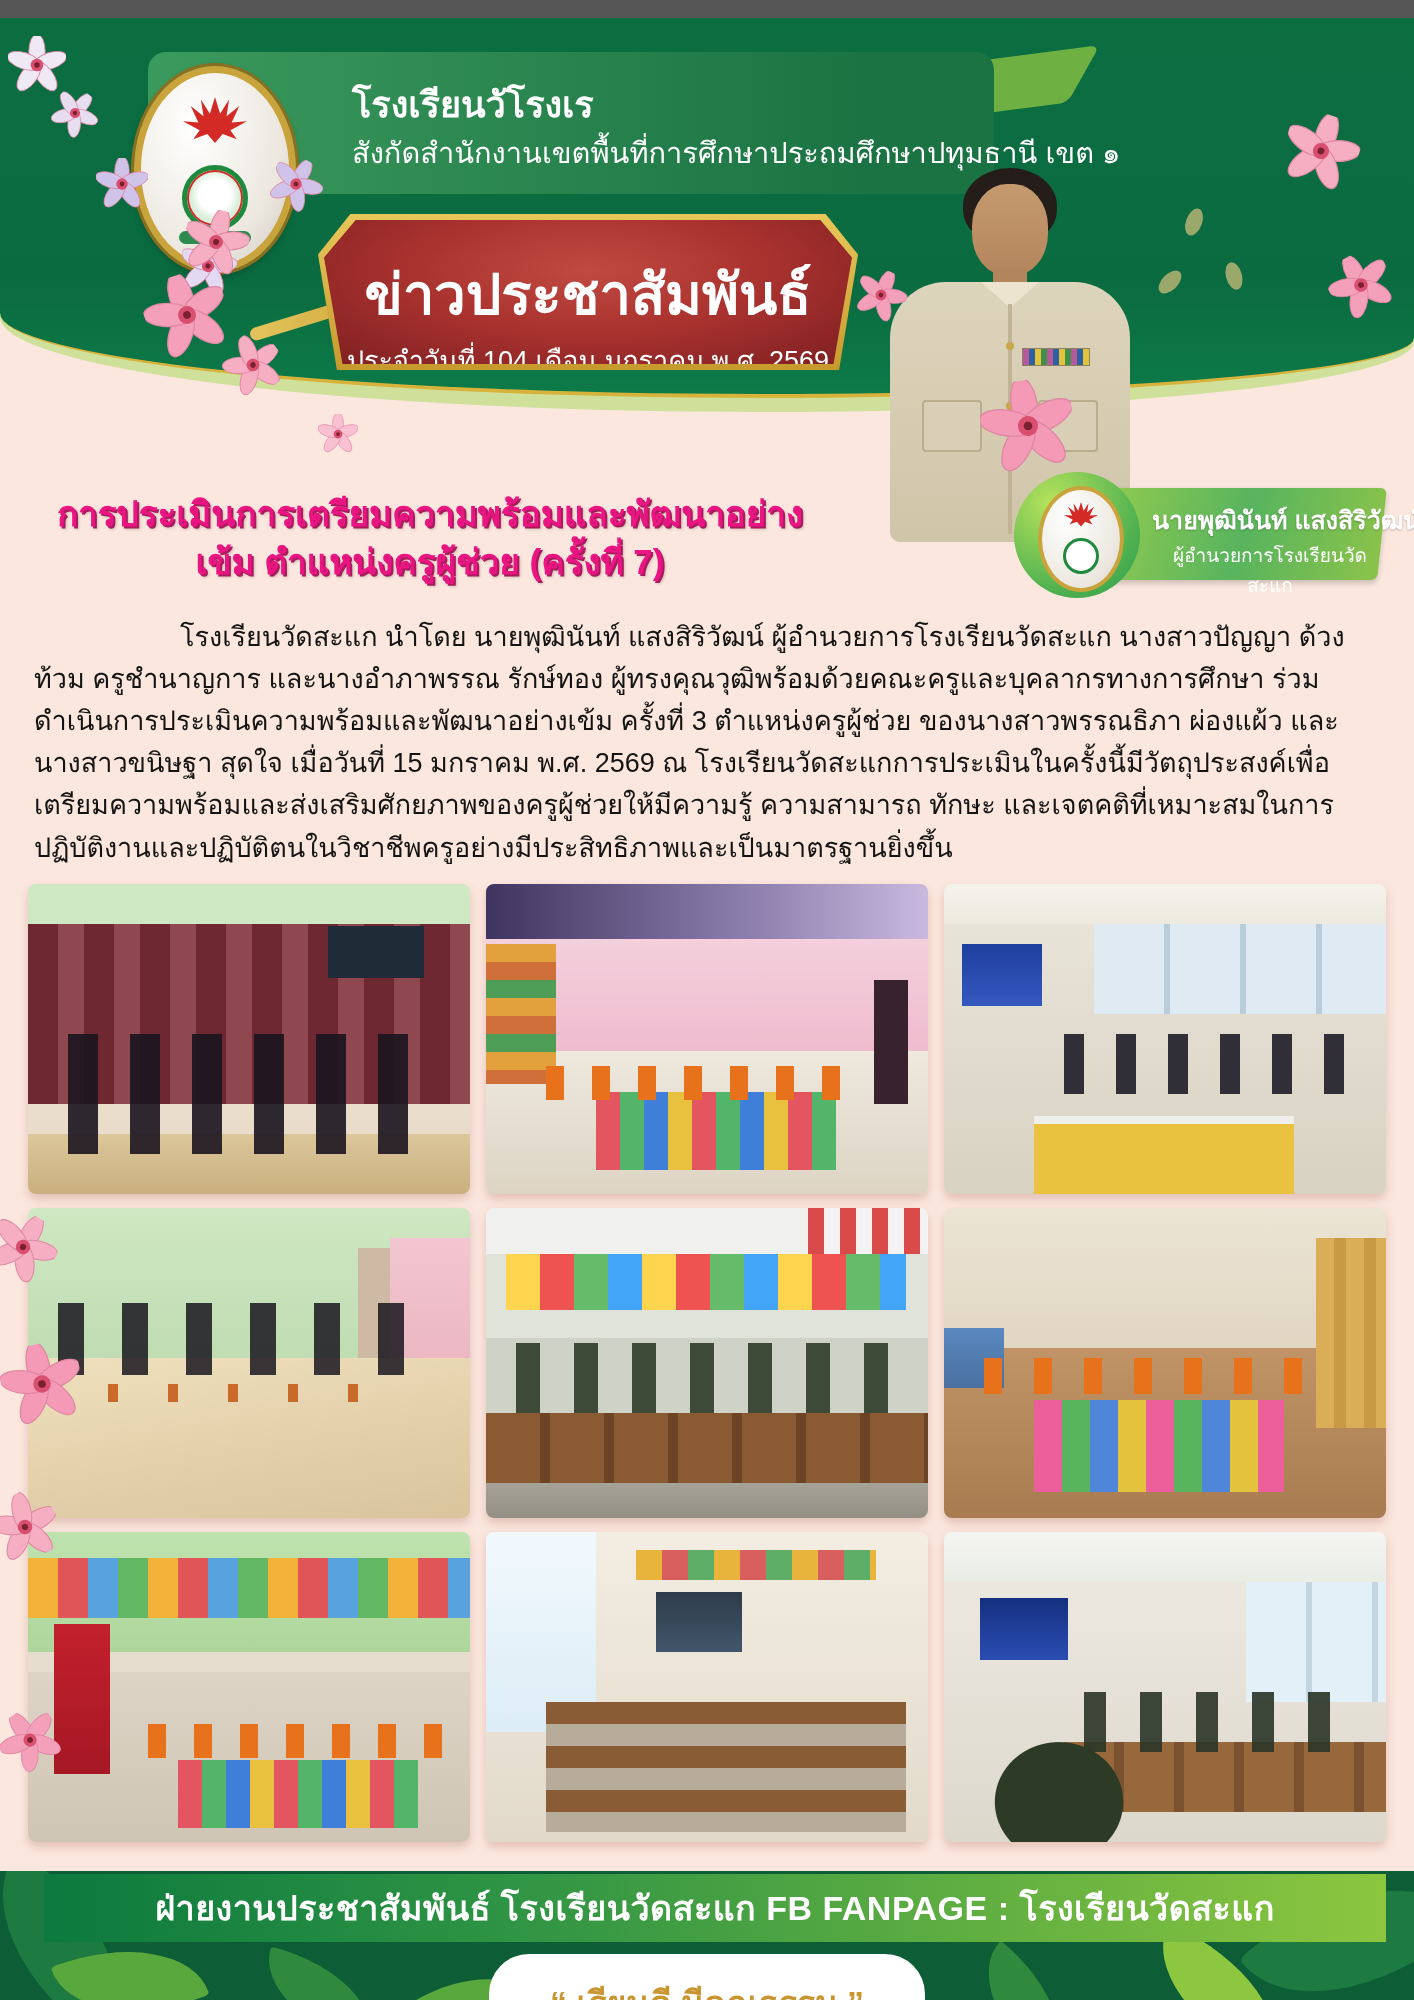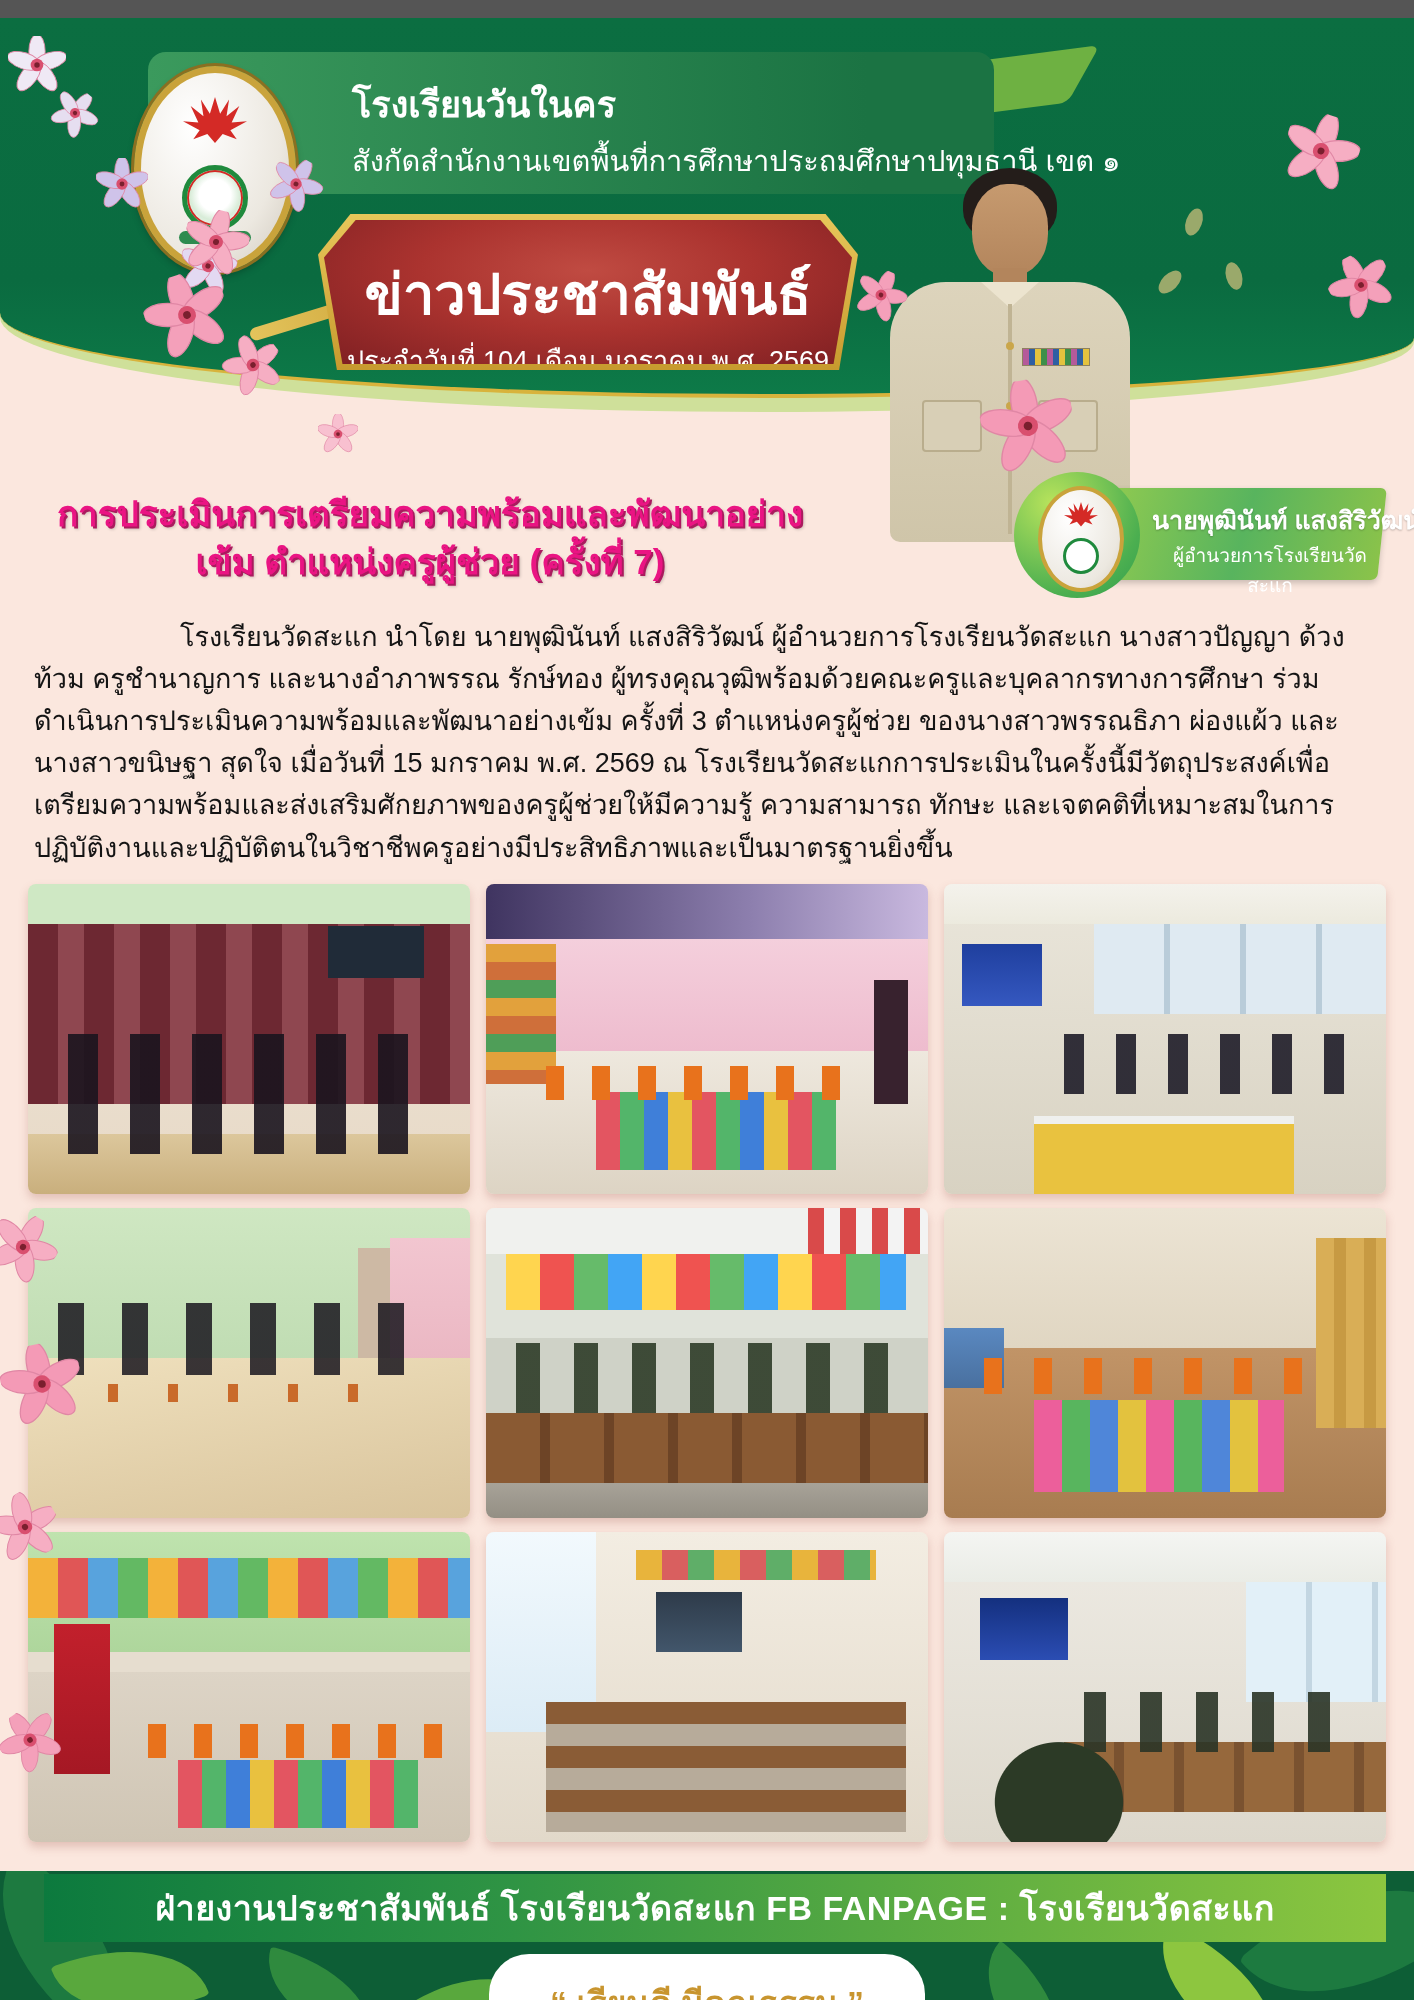--- a/index.html
+++ b/index.html
@@ -12,21 +12,21 @@
   .hdr-green{position:absolute;top:0;left:0;width:1414px;height:376px;z-index:1;
              background:linear-gradient(180deg,#0b6e41,#0a6b40 70%,#0d7a48);
              border-radius:0 0 46% 54% / 0 0 60px 85px;border-bottom:4px solid #d8b33c;}
   .hdr-panel{position:absolute;left:148px;top:34px;width:846px;height:142px;z-index:2;
              border-radius:18px;background:linear-gradient(90deg,#3b9a5d,#1b7343 85%);}
   .swoosh{position:absolute;left:948px;top:36px;width:130px;height:58px;z-index:1;
           background:#79b843;transform:skewX(-35deg) rotate(-8deg);border-radius:8px;opacity:.9;}
   .gold-ribbon{position:absolute;left:246px;top:282px;width:200px;height:13px;z-index:2;
                background:linear-gradient(90deg,#e3c45c,#c79a2e);transform:rotate(-17deg);border-radius:8px;}
   .sch1{position:absolute;left:352px;top:58px;z-index:3;font-size:36px;font-weight:bold;color:#fff;}
-  .sch2{position:absolute;left:352px;top:120px;z-index:3;font-size:29px;color:#fff;white-space:nowrap;}
+  .sch2{position:absolute;left:352px;top:112px;z-index:3;font-size:29px;color:#fff;white-space:nowrap;}
 
   
   .logo{position:absolute;left:102px;top:44px;width:216px;height:222px;z-index:4;}
   .logo-oval{position:absolute;left:32px;top:4px;width:148px;height:192px;border-radius:50%;
              background:radial-gradient(ellipse at 35% 28%,#ffffff,#ece8e0 65%,#cfc8bd);
              border:7px solid #c9a33b;box-shadow:0 0 0 3px #8a6f21,0 4px 8px rgba(0,0,0,.3);}
   .emb{position:absolute;left:50%;top:24px;width:64px;height:64px;transform:translateX(-50%);background:#d42a26;
        clip-path:polygon(50% 0,58% 26%,72% 4%,68% 30%,88% 14%,76% 40%,100% 38%,74% 52%,84% 66%,62% 58%,50% 72%,38% 58%,16% 66%,26% 52%,0 38%,24% 40%,12% 14%,32% 30%,28% 4%,42% 26%);}
   .emb-g{position:absolute;left:50%;top:92px;width:56px;height:56px;transform:translateX(-50%);
          border-radius:50%;background:radial-gradient(circle at 50% 45%,#fff 0 38%,#d8ecd8 60%,#fff);
@@ -217,21 +217,21 @@
         <use href="#orchid"></use>
       </svg>
     <svg class="orch" style="left:168px;top:96px;width:52px;height:52px;color:#cfc3ea;transform:rotate(30deg);" viewBox="-32 -32 64 64" aria-hidden="true">
         <use href="#orchid"></use>
       </svg>
     <svg class="orch" style="left:78px;top:176px;width:56px;height:56px;color:#e3d9f2;transform:rotate(12deg);" viewBox="-32 -32 64 64" aria-hidden="true">
         <use href="#orchid"></use>
       </svg>
   </div>
 
-  <div class="sch1">โรงเรียนวันในคร</div>
+  <div class="sch1">โรงเรียนวัโรงเร</div>
   <div class="sch2">สังกัดสำนักงานเขตพื้นที่การศึกษาประถมศึกษาปทุมธานี เขต ๑</div>
 
   <div class="plaque">
     <div class="plaque-in">
       <div class="plaque-title">ข่าวประชาสัมพันธ์</div>
       <div class="plaque-date">ประจำวันที่ 104 เดือน มกราคม พ.ศ. 2569</div>
     </div>
   </div>
 
   <div class="portrait">

